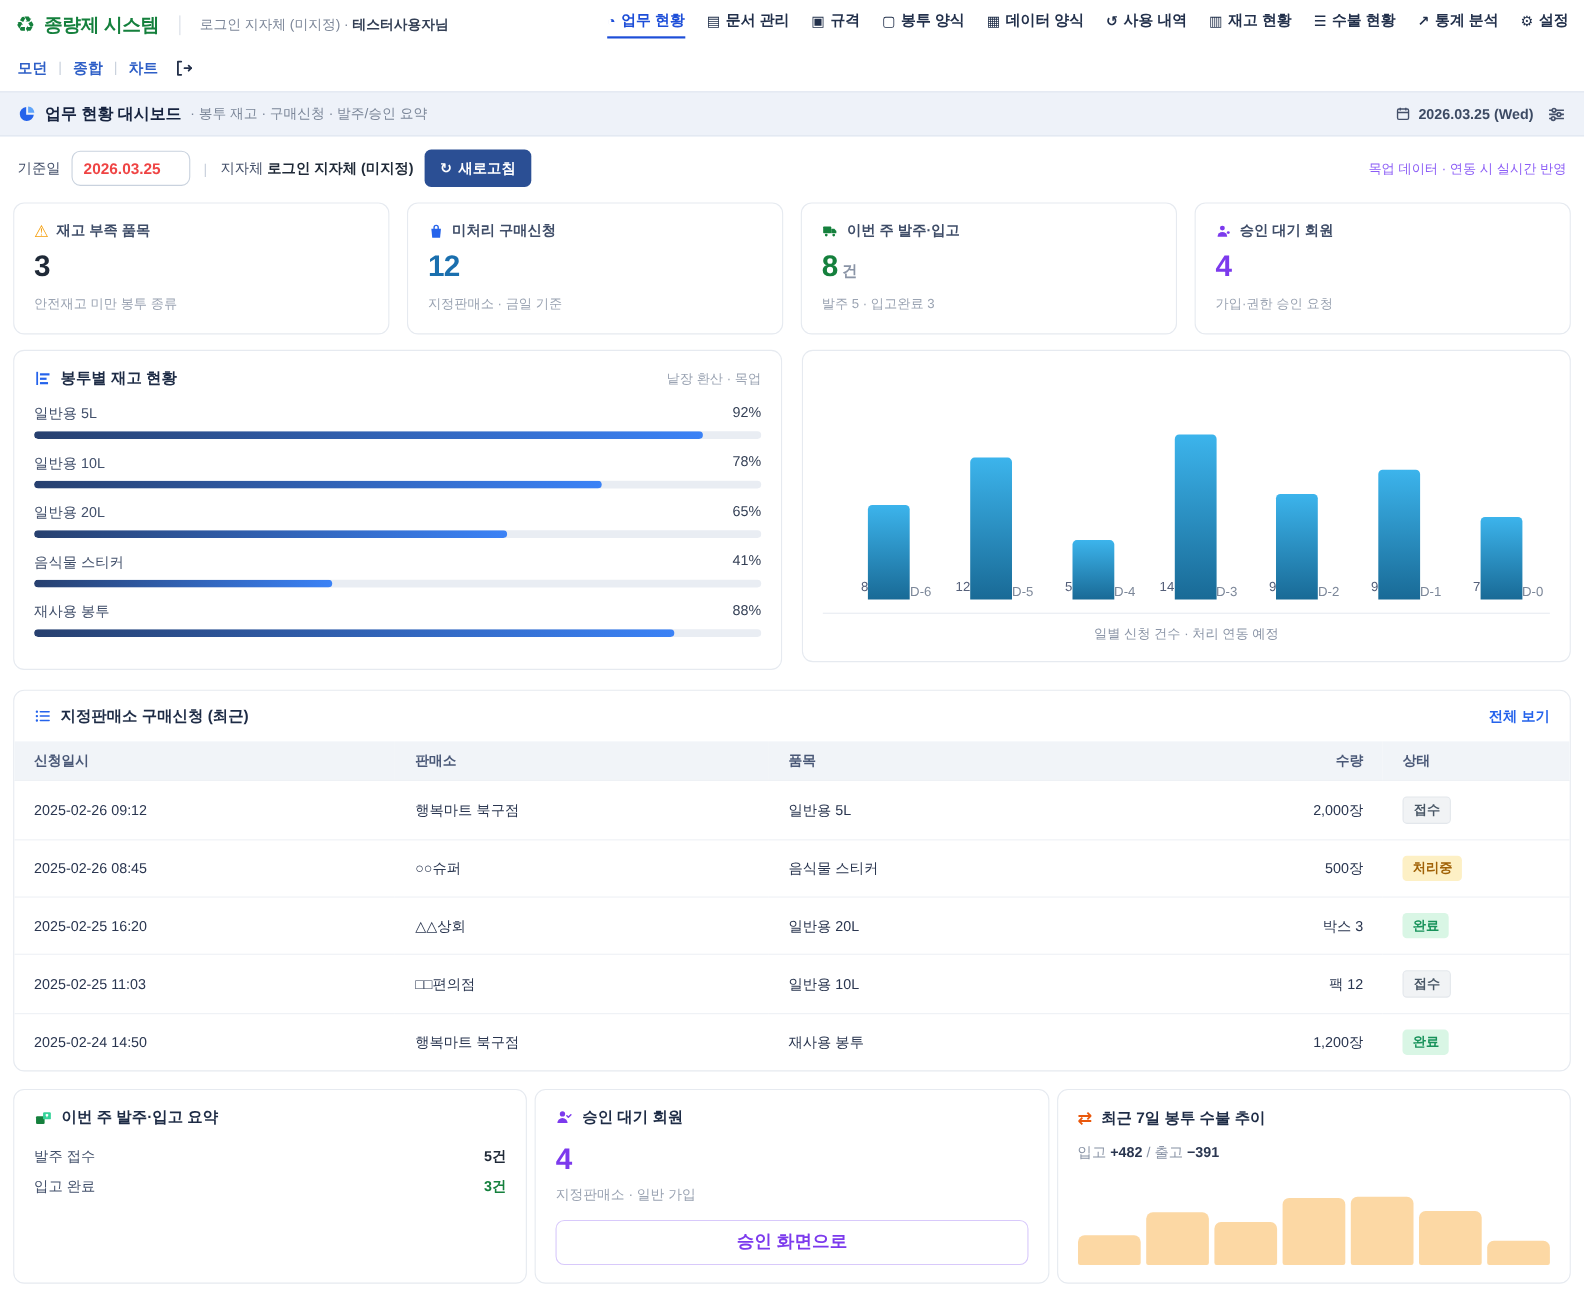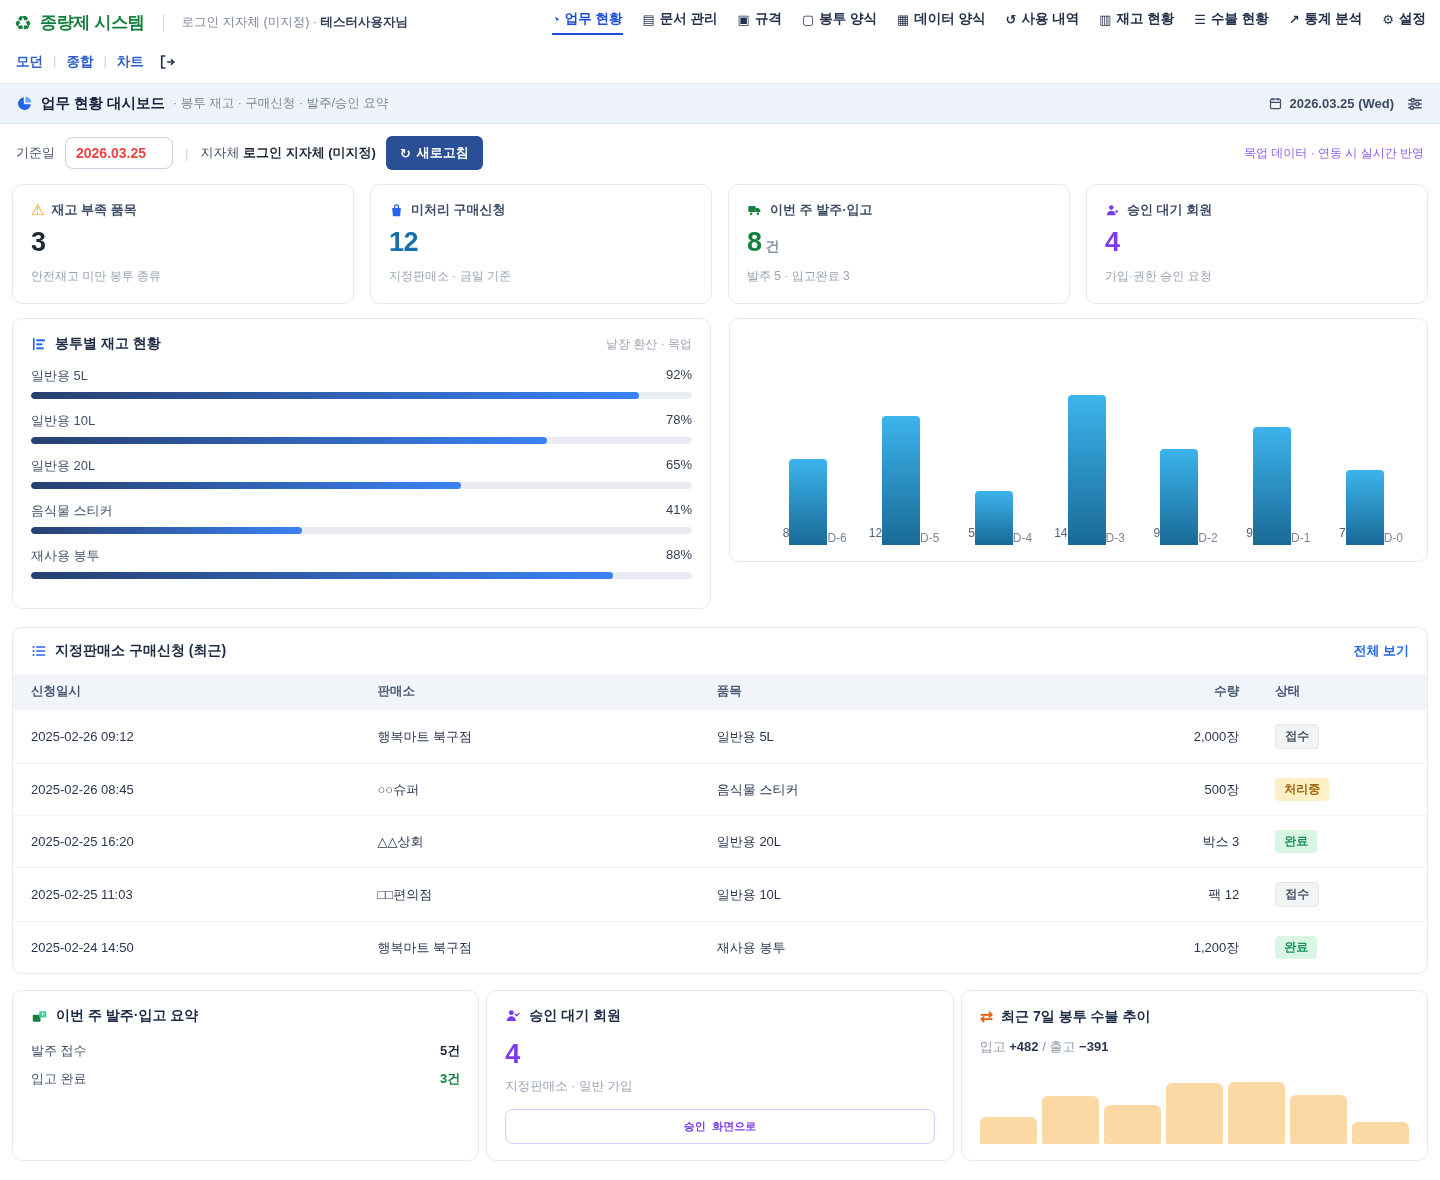--- a/index.html
+++ b/index.html
@@ -97,21 +97,21 @@
   
   .bottom-grid { display:grid; grid-template-columns:repeat(3,1fr); gap:7px; margin-bottom:32px; }
   .b-card { padding:16px 18px; min-height:158px; display:flex; flex-direction:column; }
   .b-head { display:flex; align-items:center; gap:8px; font-size:14px; font-weight:800; color:#1d2b45; margin-bottom:12px; }
   .sum-row { display:flex; justify-content:space-between; padding:5px 0; font-size:13px; color:#42506b; }
   .sum-val { font-weight:800; color:#1f2937; }
   .sum-val.green { color:#15803d; }
   .appr-value { font-size:27px; font-weight:800; color:#7c3aed; margin:2px 0 8px; }
   .appr-desc { font-size:12.5px; color:#9aa3b2; margin-bottom:14px; }
   .appr-btn { width:100%; background:#fff; border:1px solid #d8c9fb; border-radius:8px; color:#7c3aed;
-    font-family:Liberation Mono, monospace; font-size:11px; font-weight:700; padding:9px 0; cursor:pointer; }
+    font-family:Liberation Sans, sans-serif; font-size:16px; font-weight:700; padding:9px 0; cursor:pointer; }
   .flow-sub { font-size:13px; color:#8a94a6; margin-bottom:4px; }
   .flow-sub b { color:#2a3650; font-weight:800; }
   .flow-spark { margin-top:auto; display:flex; align-items:flex-end; gap:5px; height:78px; }
   .f-bar { flex:1; background:#fcd8a4; border-radius:6px 6px 2px 2px; }
   .swap-ic { color:#ea580c; font-size:16px; font-weight:700; }
   svg { display:block; }
 </style>
 </head>
 <body>
 
@@ -377,20 +377,21 @@
           <div class="t-val">9</div>
           <div class="t-bar" style="height: 118px;"></div>
           <div class="t-x">D-1</div>
         </div>
         <div class="t-col">
           <div class="t-val">7</div>
           <div class="t-bar" style="height: 75px;"></div>
           <div class="t-x">D-0</div>
         </div>
       </div>
+    <div class="t-caption">일별 신청 건수 · 처리 연동 예정</div>
   </div>
 </div>
 
 <div class="section card table-card">
   <div class="table-head">
     <span>
         <svg width="16" height="16" viewBox="0 0 24 24" fill="none" stroke="#2563eb" stroke-width="2" stroke-linecap="round">
           <path d="M8.5 6h12M8.5 12h12M8.5 18h12"></path>
           <path d="M3.8 6h.01M3.8 12h.01M3.8 18h.01" stroke-width="3.2"></path>
         </svg>

